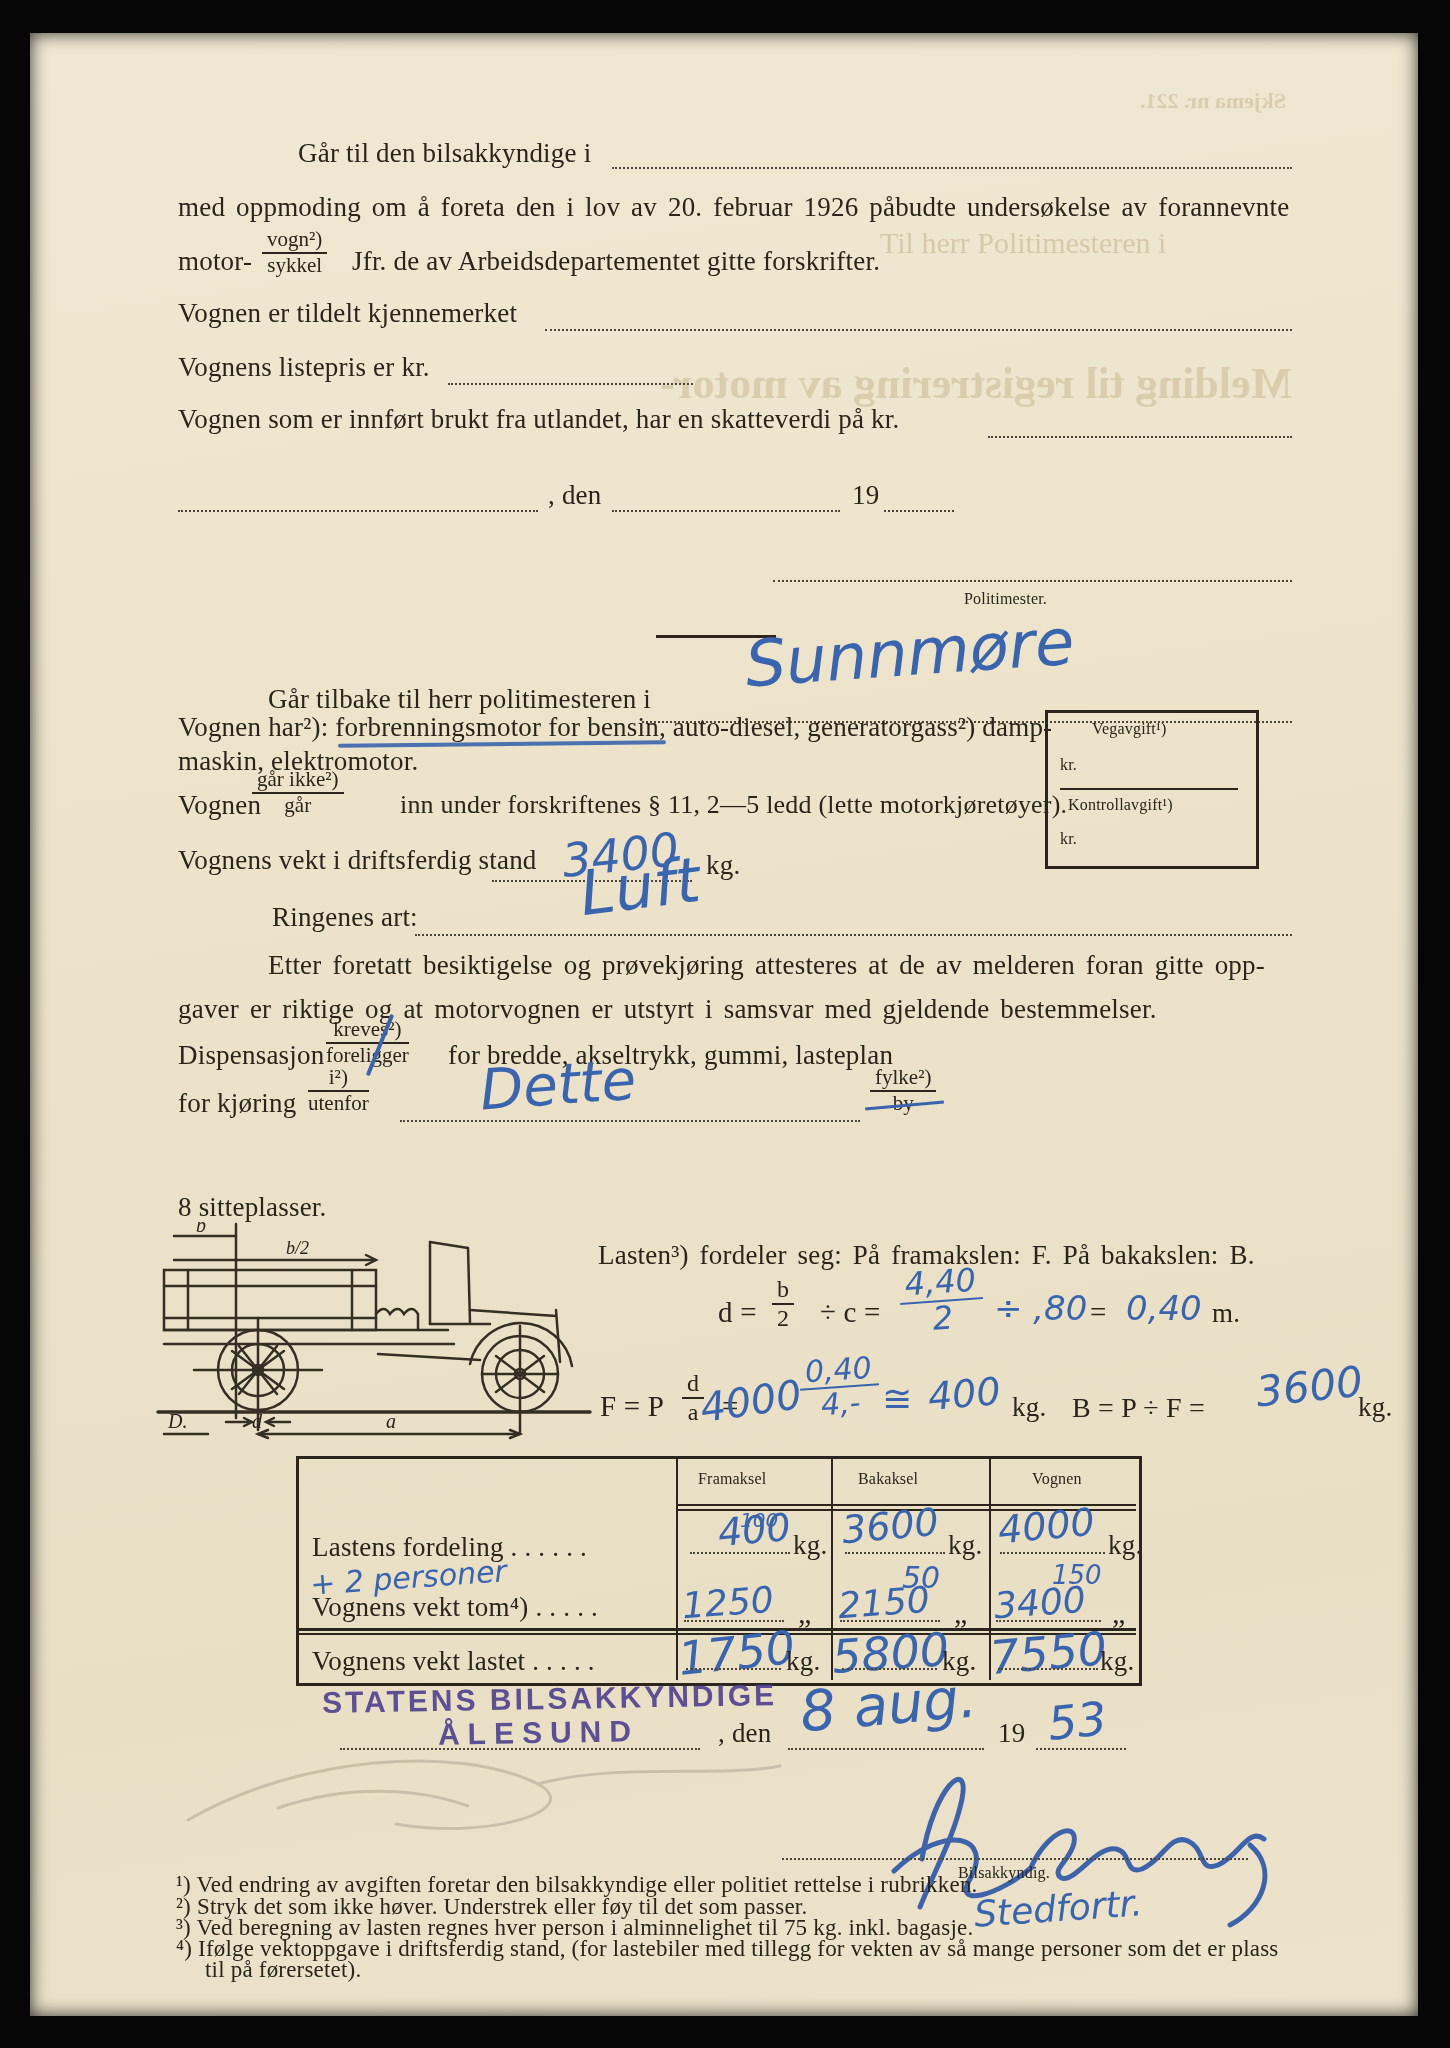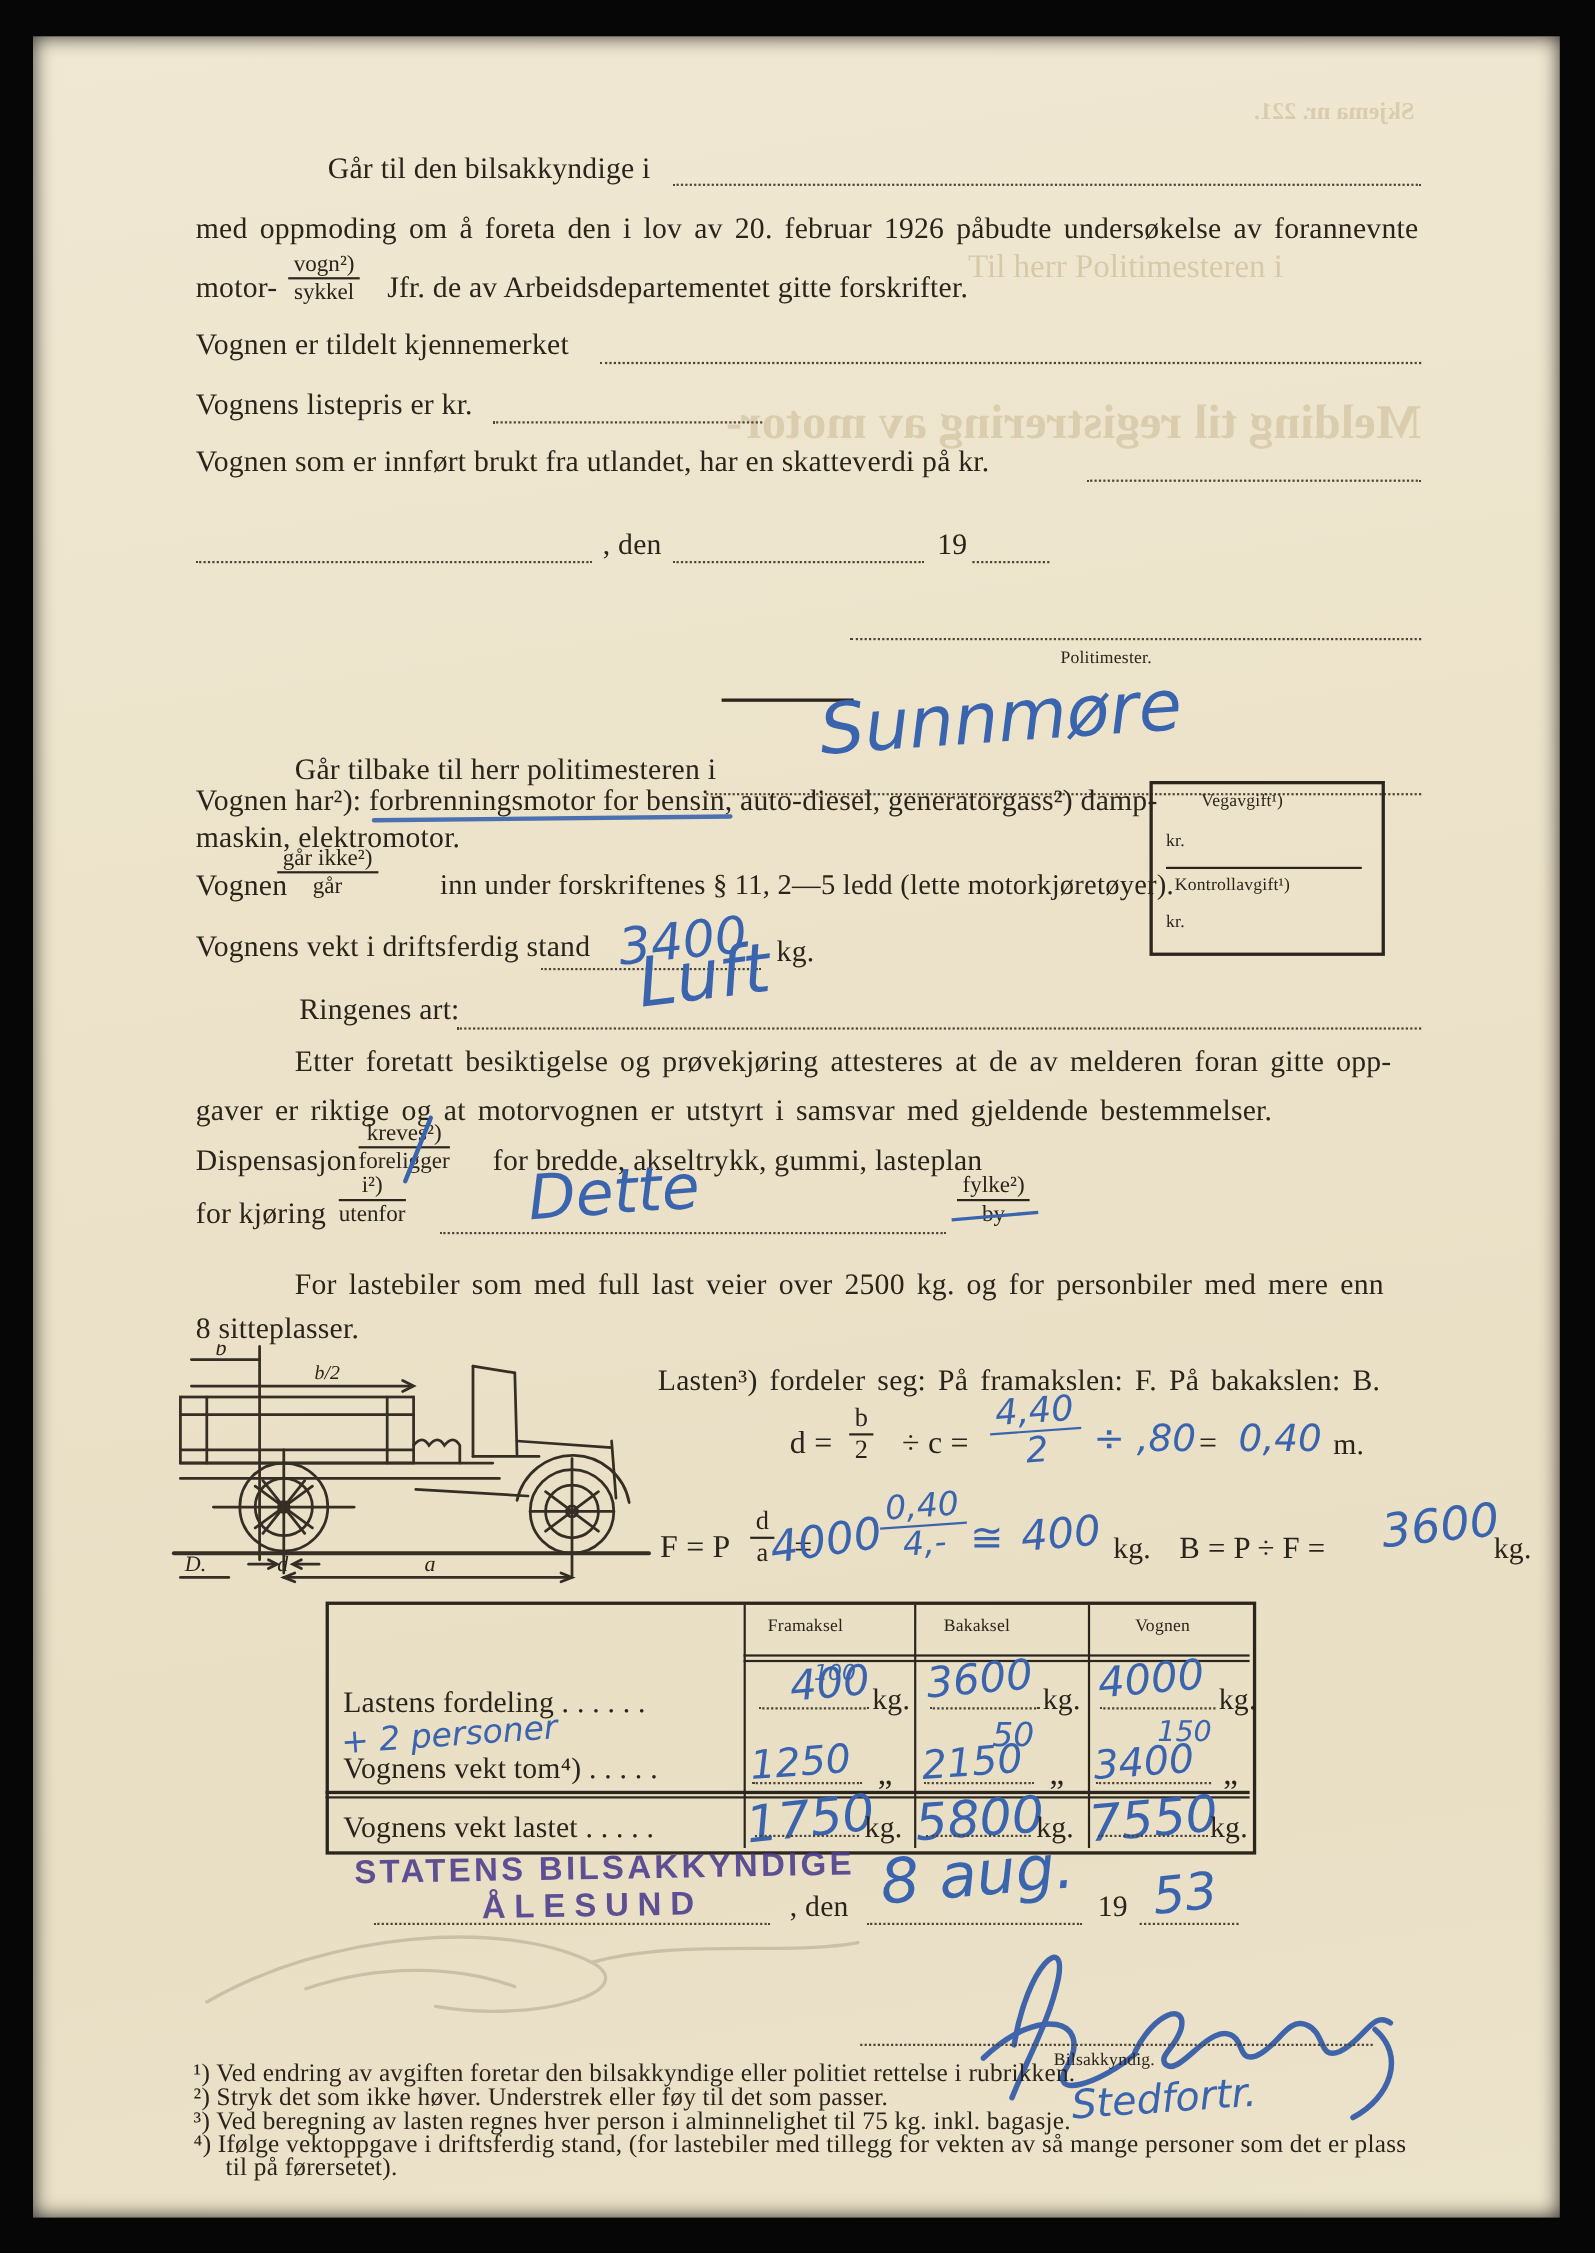--- a/index.html
+++ b/index.html
@@ -125,21 +125,20 @@
     <span class="tp">i²)</span>
     <span class="bt">utenfor</span>
   </div>
   <div class="dl" style="left:400px;top:1120px;width:460px;"></div>
   <div class="hand" style="left:480px;top:1052px;font-size:56px;transform:rotate(-4deg);">Dette</div>
   <div class="frac" style="left:870px;top:1066px;">
     <span class="tp">fylke²)</span>
     <span class="bt xstrike">by</span>
   </div>
 
-  <div class="t ws" style="left:268px;top:1152px;">For lastebiler som med full last veier over 2500 kg. og for personbiler med mere enn</div>
   <div class="t" style="left:178px;top:1192px;">8 sitteplasser.</div>
 
   <svg style="position:absolute;left:148px;top:1222px;" width="452" height="218" viewBox="0 0 452 218">
     <g stroke="#352e24" stroke-width="2.5" fill="none" stroke-linecap="round">
       <line x1="88" y1="2" x2="88" y2="196"></line>
       <line x1="26" y1="14" x2="88" y2="14"></line>
       <line x1="26" y1="38" x2="226" y2="38"></line>
       <polyline points="218,33 228,38 218,43"></polyline>
       <rect x="16" y="48" width="212" height="60"></rect>
       <line x1="16" y1="64" x2="228" y2="64"></line>

